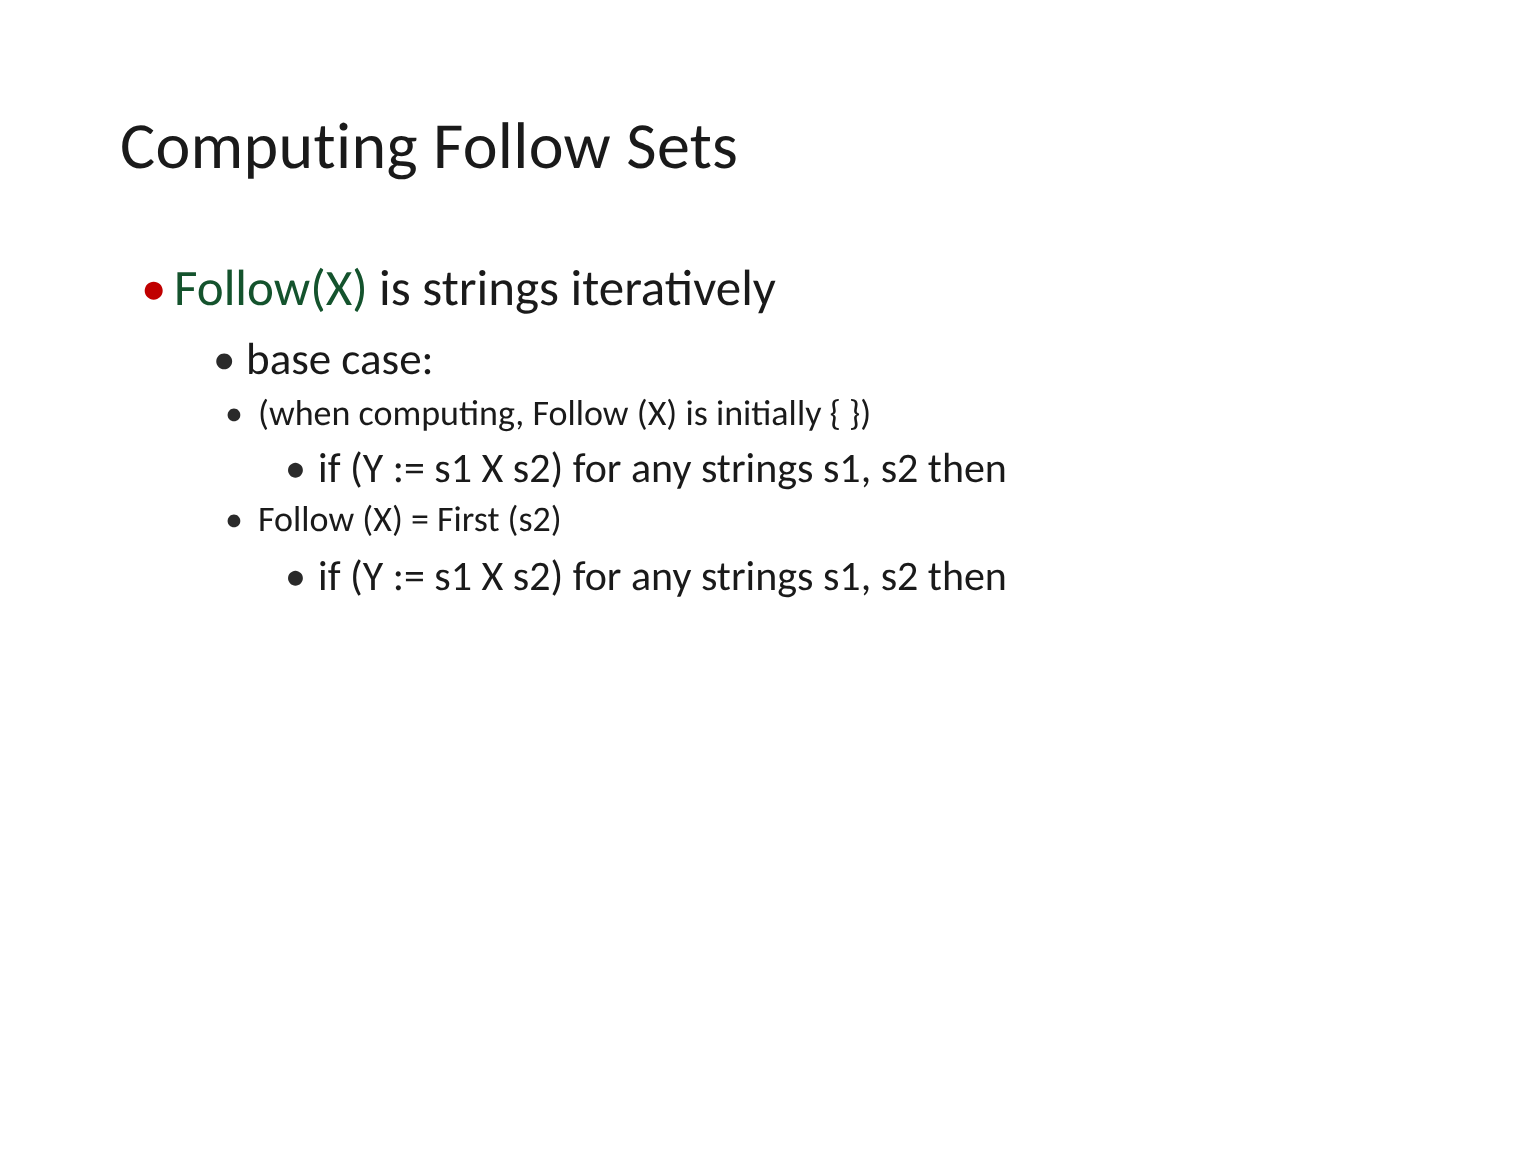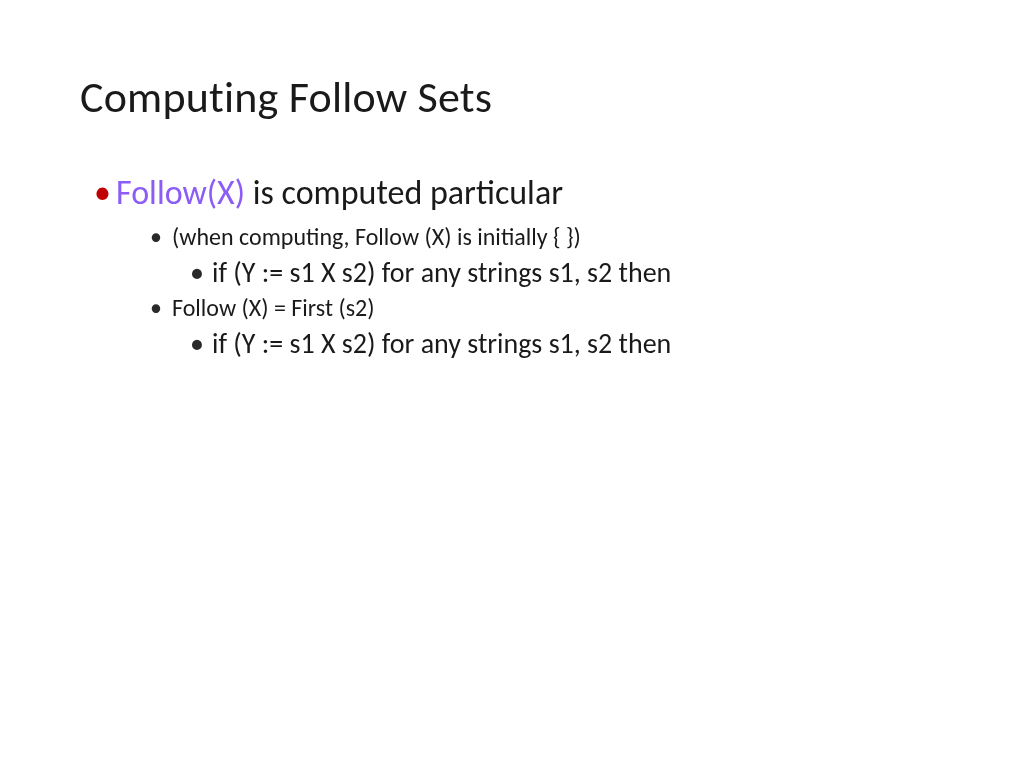--- a/index.html
+++ b/index.html
@@ -5,36 +5,37 @@
   * { margin: 0; padding: 0; box-sizing: border-box; }
   html, body { width: 1024px; height: 768px; background: #fff; font-family: "Segoe UI", "Calibri", Arial, sans-serif; color: #1a1a1a; overflow: hidden; }
   .slide { width: 1024px; height: 732px; padding: 70px 80px 40px 80px; position: relative; }
   .title { font-size: 44px; font-weight: 400; letter-spacing: 0.2px; margin-bottom: 48px; }
   ul { list-style: none; }
   li { position: relative; }
   .dot::before { content: "•"; position: absolute; left: -22px; top: 0; }
   .dot-red::before { color: #c00000; }
   .dot-black::before { color: #2a2a2a; }
   .lvl1 { font-size: 34px; line-height: 1.25; margin-left: 36px; margin-bottom: 6px; }
-  .lvl1 .red { color: #8b5cf6; }
+  .lvl1 .red { color: #14532d; }
   .lvl2 { font-size: 30px; line-height: 1.25; margin-left: 84px; margin-bottom: 2px; }
   .lvl3 { font-size: 28px; line-height: 1.22; margin-left: 132px; margin-bottom: 2px; }
   .lvl4 { font-size: 24px; line-height: 1.3; margin-left: 92px; margin-bottom: 4px; }
   .wrap { padding-right: 20px; }
 </style>
 </head>
 <body>
 
 <div class="slide">
   <h1 class="title">Computing Follow Sets</h1>
 
   <ul>
     <li class="lvl1 dot dot-red">
-      <span class="red">Follow(X)</span><span> is computed particular</span>
+      <span class="red">Follow(X)</span><span> is strings iteratively</span>
     </li>
 
+    <li class="lvl2 dot dot-black">base case:</li>
     <li class="lvl4 dot dot-black">(when computing, Follow (X) is initially { })</li>
 
     <li class="lvl3 dot dot-black">if (Y := s1 X s2) for any strings s1, s2 then</li>
     <li class="lvl4 dot dot-black">Follow (X) = First (s2)</li>
     <li class="lvl3 dot dot-black">if (Y := s1 X s2) for any strings s1, s2 then</li>
   </ul>
 </div>
 
 </body></html>

